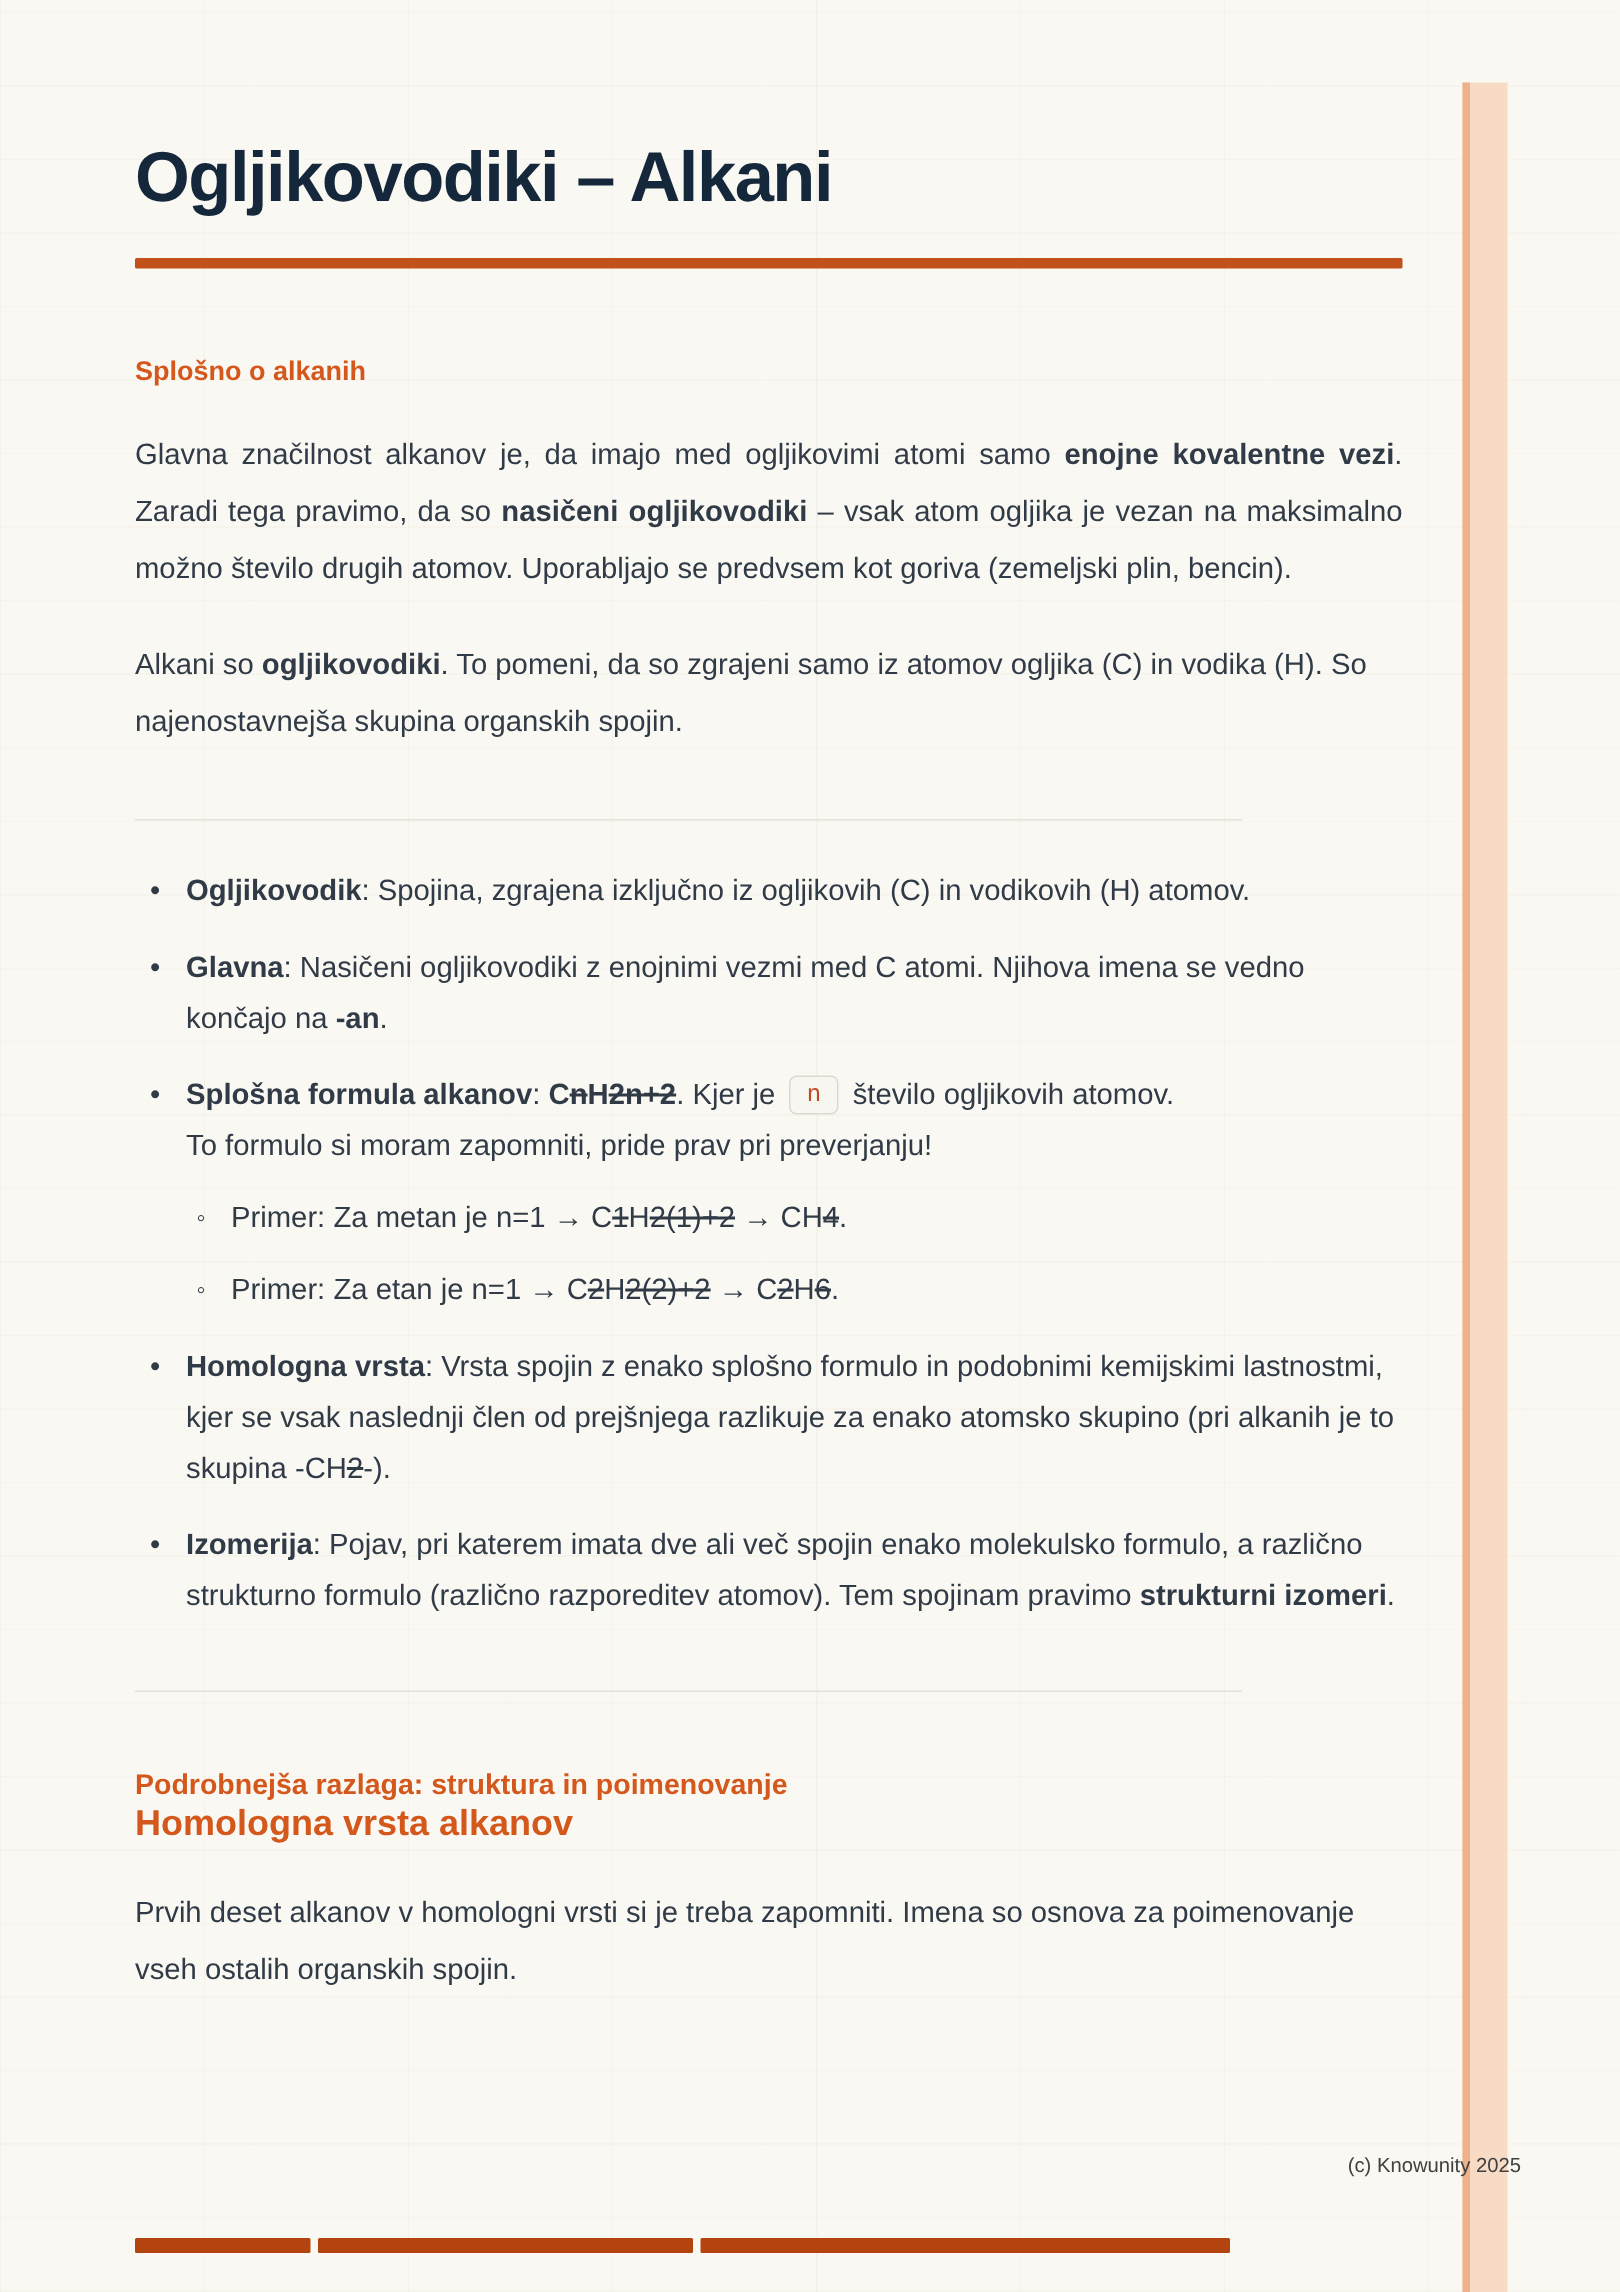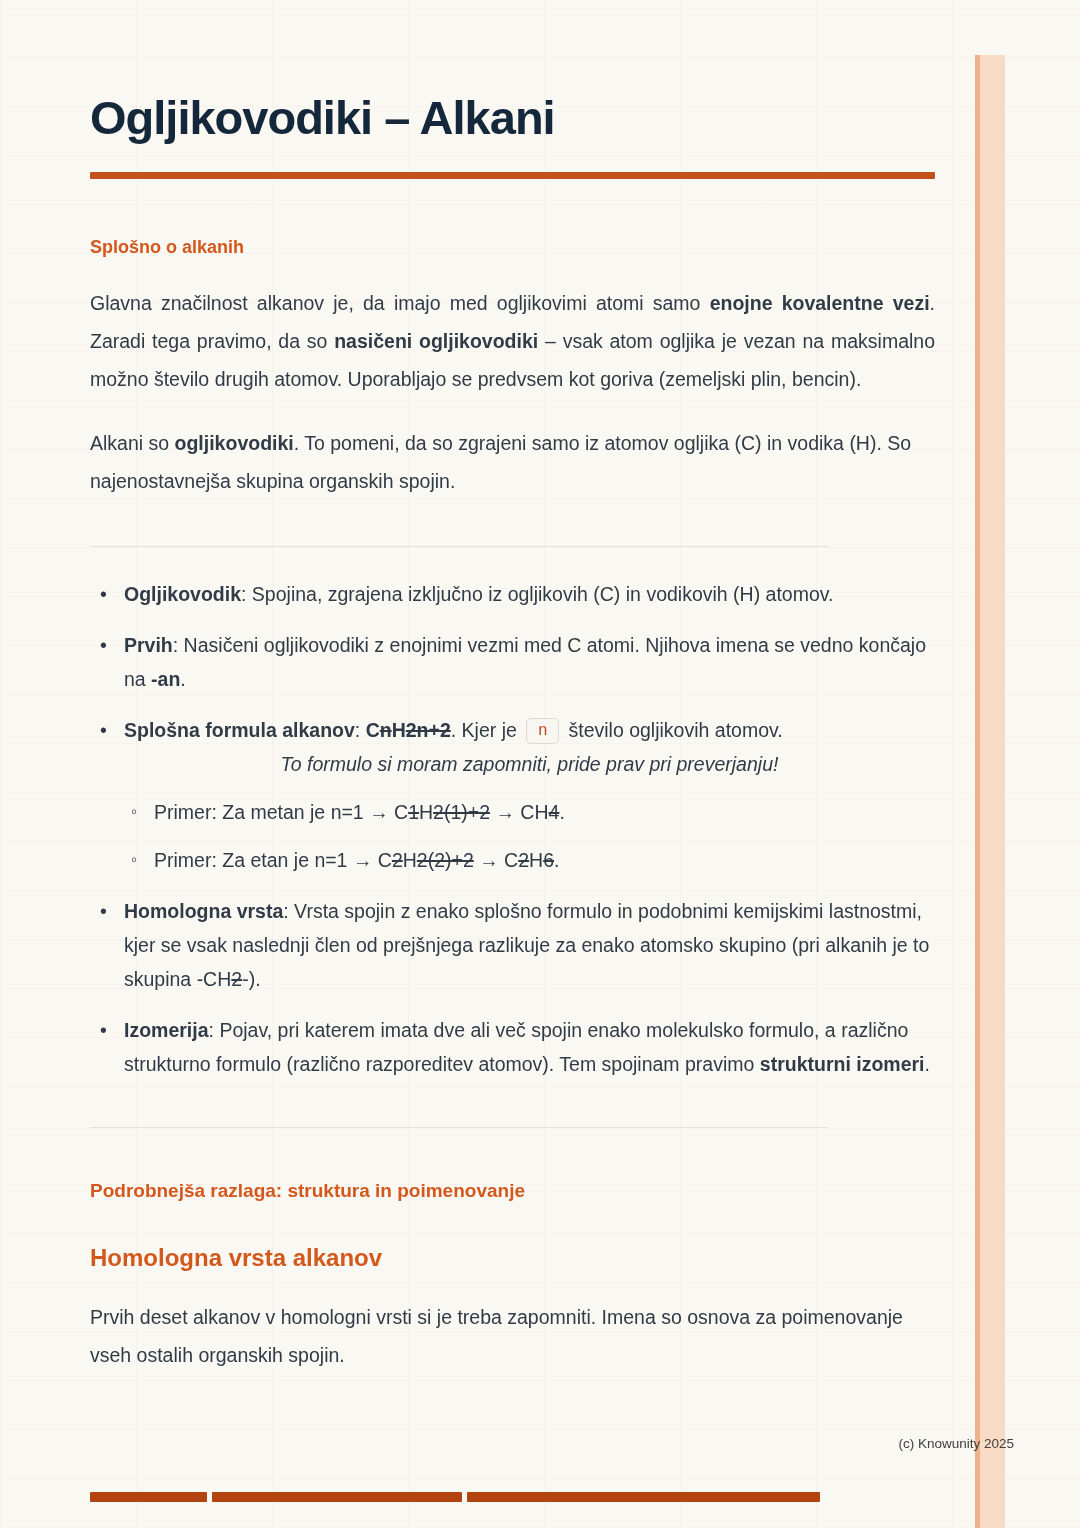--- a/index.html
+++ b/index.html
@@ -21,32 +21,32 @@
   .content { position:absolute; left:90px; top:0; width:845px; }
   h1 {
     margin-top:90px; font-size:47px; font-weight:700;
     color:#15273B; letter-spacing:-1px;
   }
   .title-rule { margin-top:27px; height:7px; background:#C3511B; border-radius:1px; }
   h2 { font-size:18px; font-weight:700; color:#D4571C; }
   .h2-splosno { margin-top:58px; }
   .h2-kljucni { margin-top:48px; }
   .h2-podrobnejsa { margin-top:52px; font-size:19px; }
-  h3 { margin-top:42px; font-size:24px; font-weight:700; color:#D4571C; }
+  h3 { font-size:24px; font-weight:700; color:#D4571C; }
   .para { margin-top:26px; font-size:19.5px; line-height:38px; }
   .justify { text-align:justify; }
   .divider { margin-top:46px; width:738px; height:1px; background:#E4E1DA; }
   .bullets { margin-top:30px; list-style:none; }
   .bullets > li { position:relative; padding-left:34px; font-size:19.5px; line-height:34px; margin-bottom:17px; }
   .marker { position:absolute; left:10px; top:0; }
   .sub { list-style:none; margin-top:10px; }
   .sub > li { position:relative; padding-left:30px; margin-top:14px; margin-bottom:14px; }
   .sub .marker { left:7px; font-size:17px; }
   strong { font-weight:700; }
-  .note { font-style:italic; display:block;text-align:center; }
+  .note { display:block; }
   .strike { text-decoration:line-through; text-decoration-thickness:1.5px; }
   .bstrike { text-decoration:line-through; text-decoration-thickness:1.5px; font-weight:700; }
   .fbold { font-weight:700; }
   .chip {
     display:inline-block; font-family:"Liberation Mono","DejaVu Sans Mono",monospace;
     font-size:16px; color:#BE4A20; background:#F8F6F1;
     border:1px solid #DED9CF; border-radius:5px; padding:1px 11px;
     margin:0 9px; line-height:22px; vertical-align:2px;
   }
   .credit { position:absolute; top:1436px; right:66px; font-size:13.5px; color:#404040; }
@@ -77,21 +77,21 @@
 
     <ul class="bullets">
 
       <li>
         <span class="marker">•</span>
         <strong>Ogljikovodik</strong><span>: Spojina, zgrajena izključno iz ogljikovih (C) in vodikovih (H) atomov.</span>
       </li>
 
       <li>
         <span class="marker">•</span>
-        <strong>Prvih</strong><span>: Nasičeni ogljikovodiki z enojnimi vezmi med C atomi. Njihova imena se vedno končajo na </span><strong>-an</strong><span>.</span>
+        <strong>Glavna</strong><span>: Nasičeni ogljikovodiki z enojnimi vezmi med C atomi. Njihova imena se vedno končajo na </span><strong>-an</strong><span>.</span>
       </li>
 
       <li>
         <span class="marker">•</span>
         <strong>Splošna formula alkanov</strong><span>: </span><span class="fbold">C</span><span class="bstrike">n</span><span class="fbold">H</span><span class="bstrike">2n+2</span><span>. Kjer je</span><span class="chip">n</span><span>število ogljikovih atomov.</span>
         <span class="note">To formulo si moram zapomniti, pride prav pri preverjanju!</span>
         <ul class="sub">
           <li>
             <span class="marker">◦</span>
             <span>Primer: Za metan je n=1 → C</span><span class="strike">1</span><span>H</span><span class="strike">2(1)+2</span><span> → CH</span><span class="strike">4</span><span>.</span>

